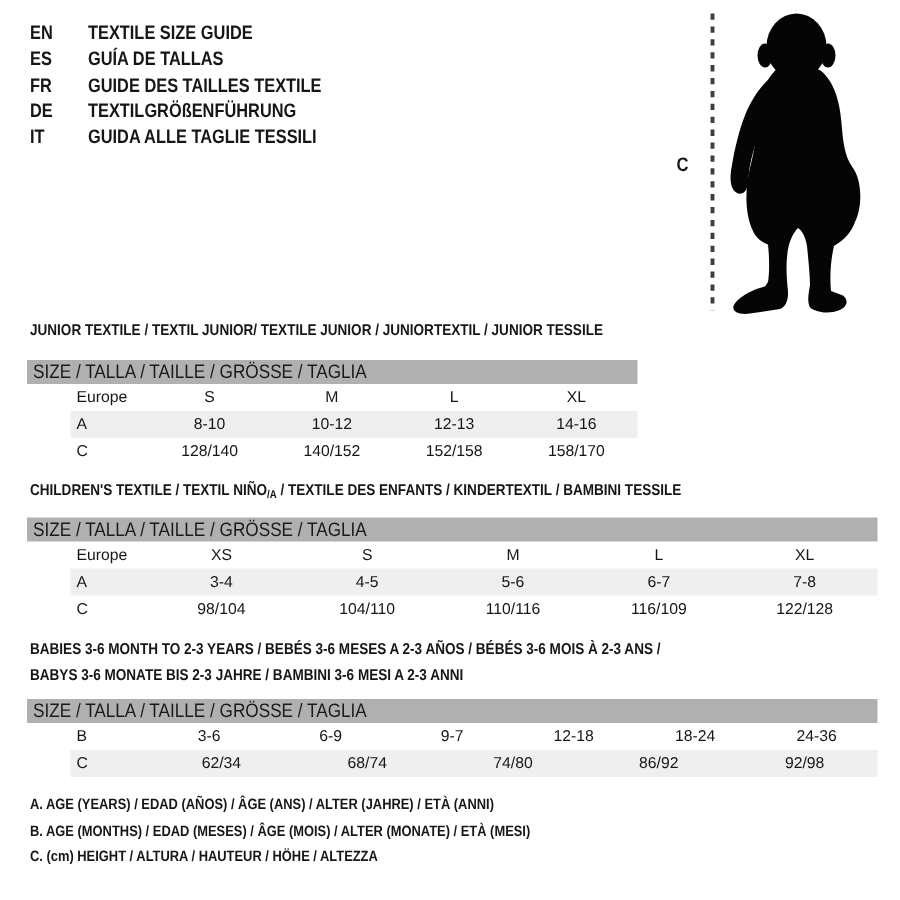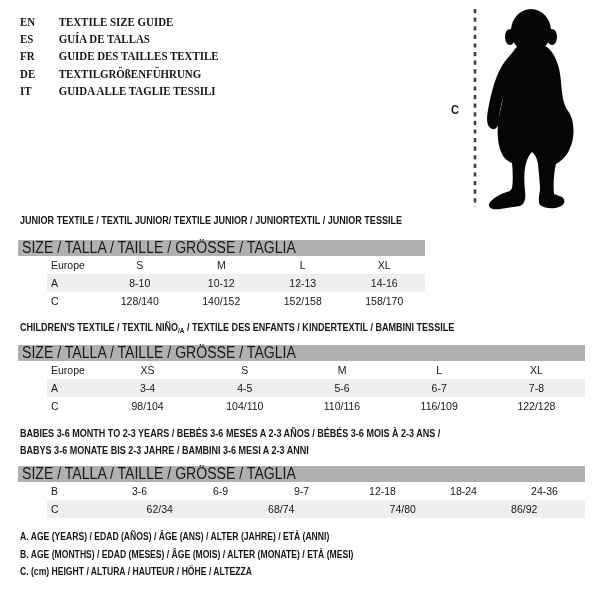--- a/index.html
+++ b/index.html
@@ -3,21 +3,21 @@
 <meta charset="utf-8">
 <style>
   * { margin:0; padding:0; box-sizing:border-box; }
   html,body { width:600px; height:600px; }
   body {
     position:relative; background:#ffffff; color:#161616;
     font-family:"Liberation Sans", sans-serif; overflow:hidden;
   }
 
   
-  .hdr { position:absolute; left:20px; top:13px;font-family:Liberation Serif, serif; }
+  .hdr { position:absolute; left:20px; top:13px; }
   .lang-row {
     display:flex; height:17.3px; align-items:center;
     font-weight:bold; font-size:13px; white-space:nowrap;
     transform:scaleX(0.84); transform-origin:0 50%;
   }
   .lang-code { width:46px; }
 
   
   .fig { position:absolute; left:445px; top:5px; width:145px; height:212px; }
   .fig svg { position:absolute; left:0; top:0; }
@@ -30,21 +30,21 @@
   .tbl-title {
     position:absolute; font-size:10.5px; font-weight:bold; white-space:nowrap;
     transform:scaleX(0.86); transform-origin:0 0; line-height:16.5px;
   }
   .subsc { font-size:7.5px; vertical-align:-2px; }
 
   
   .size-table { position:absolute; }
   .sbar {
     height:16px; background:#b0b0b0; line-height:16px; padding-left:4px;
-    font-size:16px; color:#1a1a1a; white-space:nowrap;
+    font-size:13px; color:#1a1a1a; white-space:nowrap;
   }
   .sbar span { display:inline-block; transform:scaleX(0.88); transform-origin:0 50%; }
   .trow { display:flex; height:18px; line-height:18px; font-size:10.5px;margin-left:29px; }
   .trow.shaded { background:#efefef; }
   .tlabel { width:52px; padding-left:4px; }
   .tcell { flex:1 1 0; text-align:center; }
 
   
   .fnotes { position:absolute; left:20px; top:528px; }
   .fnote {
@@ -178,20 +178,21 @@
     <span class="tcell">12-18</span>
     <span class="tcell">18-24</span>
     <span class="tcell">24-36</span>
   </div>
   <div class="trow shaded">
     <span class="tlabel">C</span>
     <span class="tcell">62/34</span>
     <span class="tcell">68/74</span>
     <span class="tcell">74/80</span>
     <span class="tcell">86/92</span>
+    <span class="tcell">92/98</span>
   </div>
 </div>
 
 <div class="fnotes">
   <div class="fnote">A. AGE (YEARS) / EDAD (AÑOS) / ÂGE (ANS) / ALTER (JAHRE) / ETÀ (ANNI)</div>
   <div class="fnote">B. AGE (MONTHS) / EDAD (MESES) / ÂGE (MOIS) / ALTER (MONATE) / ETÀ (MESI)</div>
   <div class="fnote">C. (cm) HEIGHT / ALTURA / HAUTEUR / HÖHE / ALTEZZA</div>
 </div>
 
 </body></html>

